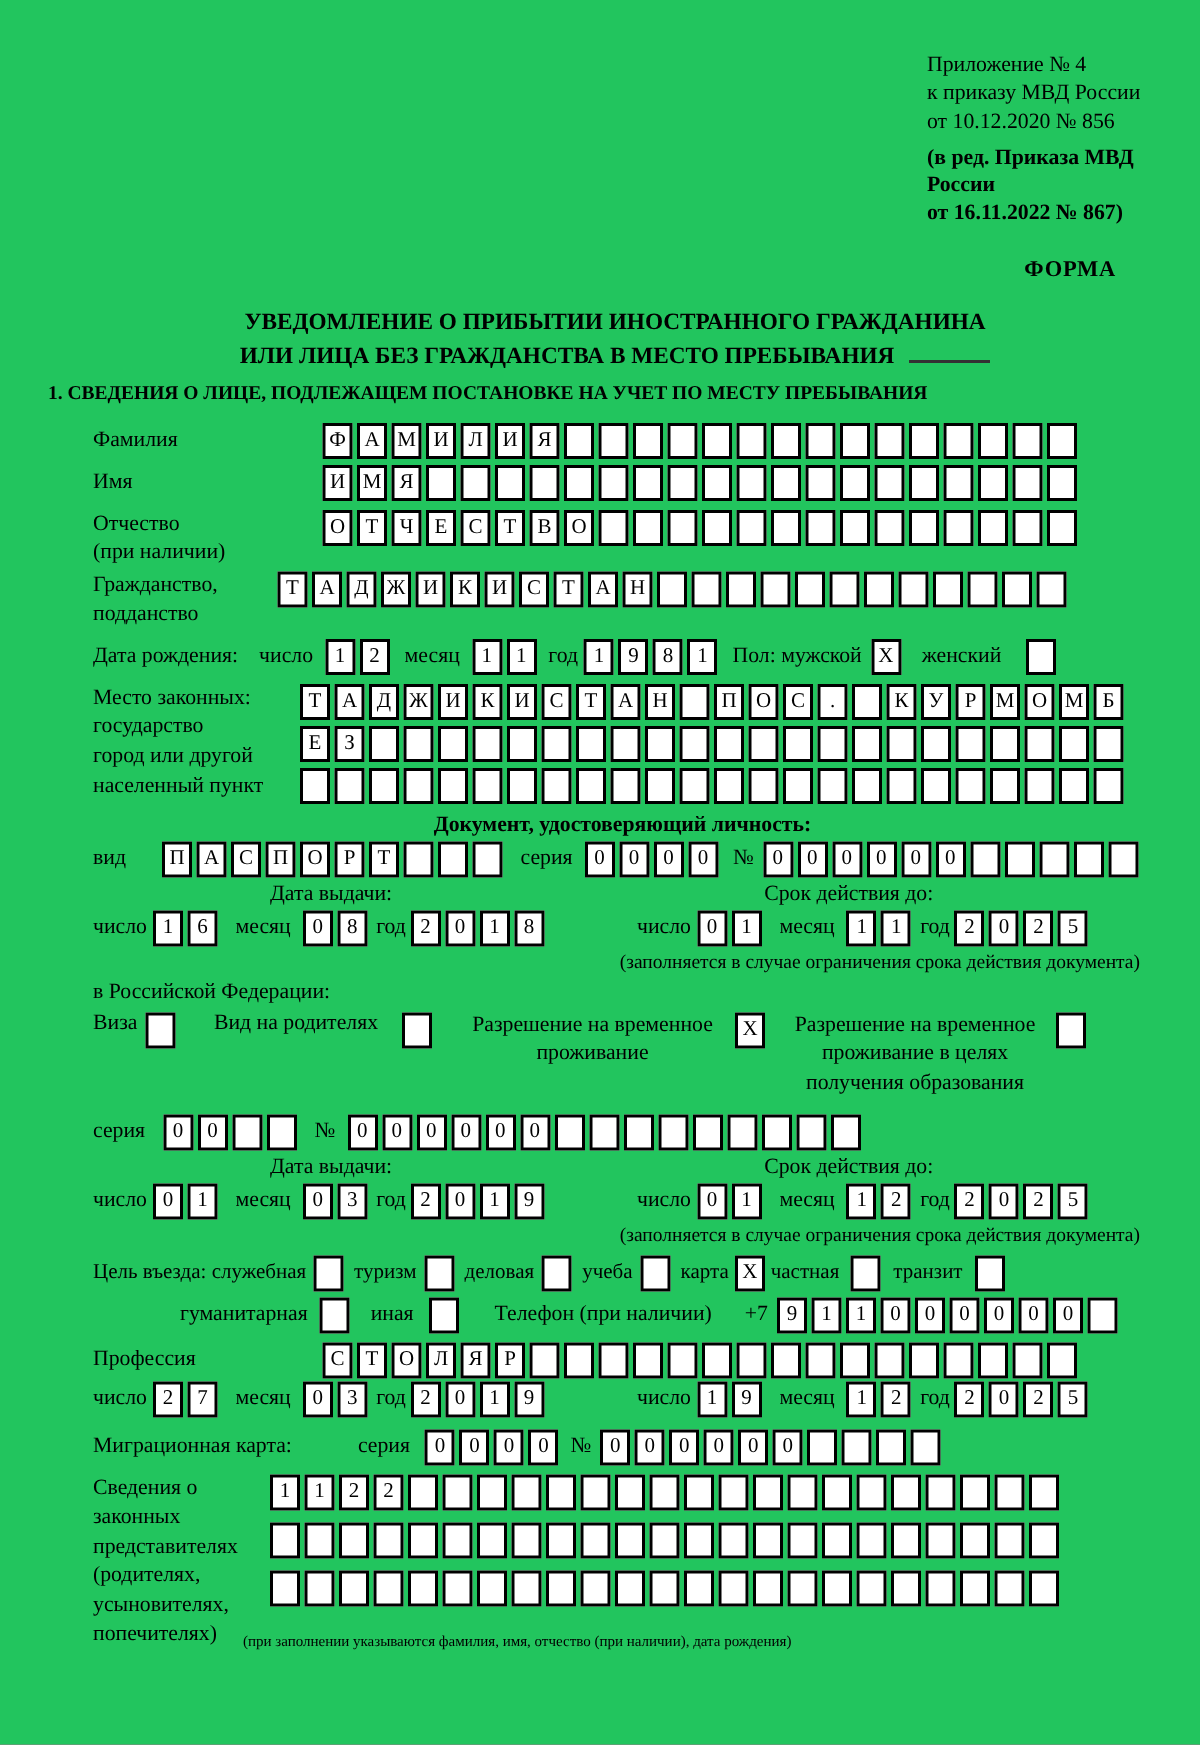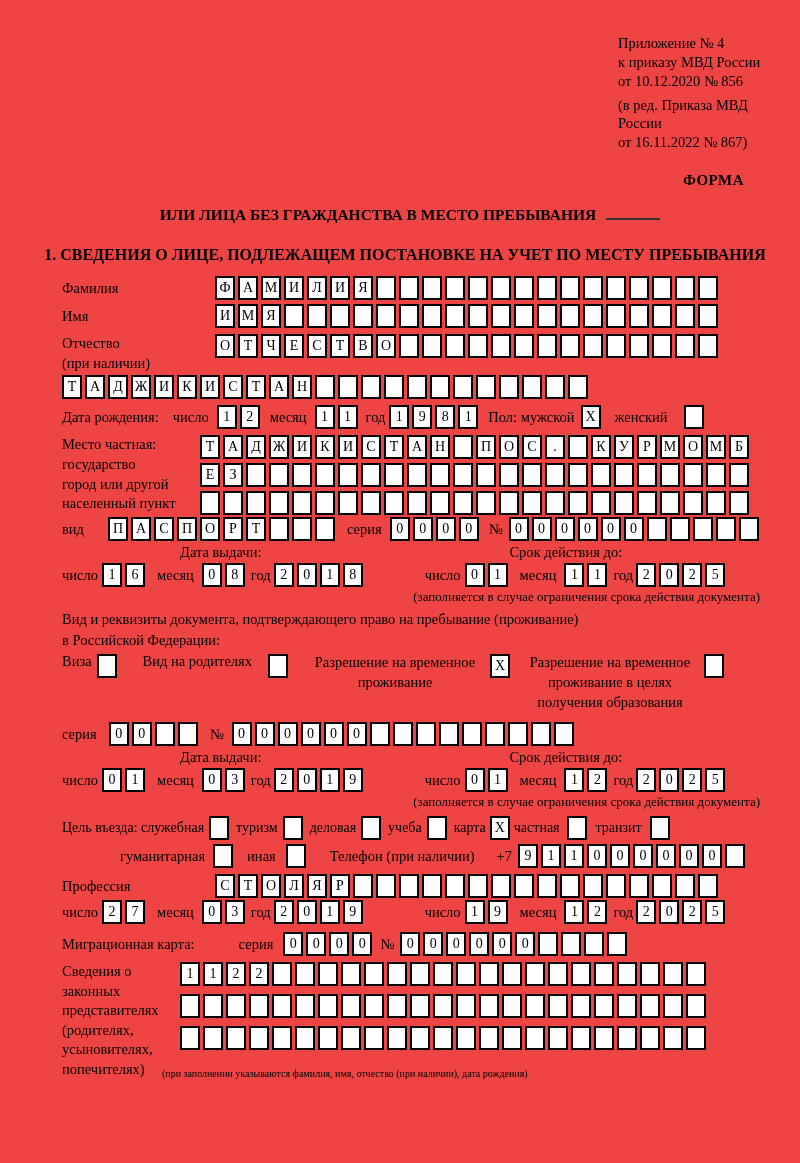--- a/index.html
+++ b/index.html
@@ -1,27 +1,27 @@
 <!DOCTYPE html>
 <html><head>
 <meta charset="utf-8">
 <style>
   * { box-sizing: border-box; }
   html,body { margin:0; padding:0; background:#888; }
   .page {
-    width:800px; height:1163px; background:#ef4444; color:#000;
+    width:800px; height:1163px; background:#22c55e; color:#000;
     font-family:"Liberation Serif", serif; font-size:14.5px;
     padding:34px 22px 8px 62px; overflow:hidden; margin:0 auto; position:relative;
   }
   .appendix { margin-left:556px; line-height:1.3; }
-  .appendix .grp2 { margin-top:5px; }
+  .appendix .grp2 { margin-top:5px;font-weight:bold; }
   .forma { text-align:right; padding-right:34px; font-weight:bold; font-size:15px; margin-top:20px; letter-spacing:.5px; }
   .title { text-align:center; font-weight:bold; font-size:15.5px; line-height:1.5; margin-top:14px; margin-left:-20px; }
   .blank-line { display:inline-block; width:54px; border-bottom:2.5px solid #333; height:14px; margin-left:10px; }
-  .sec-head { font-weight:bold; font-size:16px; margin-top:20px; text-align:center; margin-left:-30px; white-space:nowrap; }
+  .sec-head { font-weight:bold; font-size:13px; margin-top:4px; margin-left:-30px; white-space:nowrap; }
 
   .row { display:flex; align-items:center; }
   .row.top { align-items:flex-start; }
   .lbl { flex:none; }
   .lbl2 { line-height:1.35; }
   .cells { display:inline-flex; gap:3px; flex:none; }
   .cell {
     width:20px; height:24px; border:2px solid #000; flex:none;
     display:inline-flex; align-items:center; justify-content:center;
     font-size:14px; background:#fff;
@@ -46,20 +46,21 @@
     <div>от 10.12.2020 № 856</div>
     <div class="grp2">
       <div>(в ред. Приказа МВД России</div>
       <div>от 16.11.2022 № 867)</div>
     </div>
   </div>
 
   <div class="forma">ФОРМА</div>
 
   <div class="title">
+    <div>УВЕДОМЛЕНИЕ О ПРИБЫТИИ ИНОСТРАННОГО ГРАЖДАНИНА</div>
     <div><span>ИЛИ ЛИЦА БЕЗ ГРАЖДАНСТВА В МЕСТО ПРЕБЫВАНИЯ</span><span class="blank-line"></span></div>
   </div>
 
   <div class="sec-head">1. СВЕДЕНИЯ О ЛИЦЕ, ПОДЛЕЖАЩЕМ ПОСТАНОВКЕ НА УЧЕТ ПО МЕСТУ ПРЕБЫВАНИЯ</div>
 
   <div class="row mt12">
     <span class="lbl" style="width:153px">Фамилия</span>
     <span class="cells">
         <span class="cell filled">Ф</span>
         <span class="cell filled">А</span>
@@ -138,20 +139,23 @@
         <span class="cell"></span>
         <span class="cell"></span>
         <span class="cell"></span>
         <span class="cell"></span>
         <span class="cell"></span>
         <span class="cell"></span>
       </span>
   </div>
 
   <div class="row top mt2">
+    <span class="lbl lbl2" style="width:123px">
+      <span>Гражданство,</span><br><span>подданство</span>
+    </span>
     <span class="cells">
         <span class="cell filled">Т</span>
         <span class="cell filled">А</span>
         <span class="cell filled">Д</span>
         <span class="cell filled">Ж</span>
         <span class="cell filled">И</span>
         <span class="cell filled">К</span>
         <span class="cell filled">И</span>
         <span class="cell filled">С</span>
         <span class="cell filled">Т</span>
@@ -196,21 +200,21 @@
         <span class="cell filled">X</span>
       </span>
     <span class="lbl" style="margin-left:14px">женский</span>
     <span class="cells" style="margin-left:16px">
         <span class="cell"></span>
       </span>
   </div>
 
   <div class="row top mt6">
     <span class="lbl lbl2" style="width:138px">
-      <span>Место частная:</span><br>
+      <span>Место законных:</span><br>
       <span>государство</span><br>
       <span>город или другой</span><br>
       <span>населенный пункт</span>
     </span>
     <span class="stack">
       <span class="cells">
           <span class="cell filled">Т</span>
           <span class="cell filled">А</span>
           <span class="cell filled">Д</span>
           <span class="cell filled">Ж</span>
@@ -283,20 +287,21 @@
           <span class="cell"></span>
           <span class="cell"></span>
           <span class="cell"></span>
           <span class="cell"></span>
           <span class="cell"></span>
           <span class="cell"></span>
         </span>
     </span>
   </div>
 
+  <div class="doc-head">Документ, удостоверяющий личность:</div>
   <div class="row mt2 nowrap">
     <span class="lbl" style="width:46px">вид</span>
     <span class="cells">
         <span class="cell filled">П</span>
         <span class="cell filled">А</span>
         <span class="cell filled">С</span>
         <span class="cell filled">П</span>
         <span class="cell filled">О</span>
         <span class="cell filled">Р</span>
         <span class="cell filled">Т</span>
@@ -362,21 +367,20 @@
     <span class="lbl" style="margin-left:6px">год</span>
     <span class="cells" style="margin-left:3px">
         <span class="cell filled">2</span>
         <span class="cell filled">0</span>
         <span class="cell filled">2</span>
         <span class="cell filled">5</span>
       </span>
   </div>
   <div class="note">(заполняется в случае ограничения срока действия документа)</div>
 
-  <div class="mt6">Вид и реквизиты документа, подтверждающего право на пребывание (проживание)</div>
   <div class="mt4">в Российской Федерации:</div>
 
   <div class="row top mt4">
     <span class="lbl">Виза</span>
     <span class="cells" style="margin-left:5px;margin-top:1px">
         <span class="cell"></span>
       </span>
     <span class="lbl" style="margin-left:26px">Вид на родителях</span>
     <span class="cells" style="margin-left:16px;margin-top:1px">
         <span class="cell"></span>

